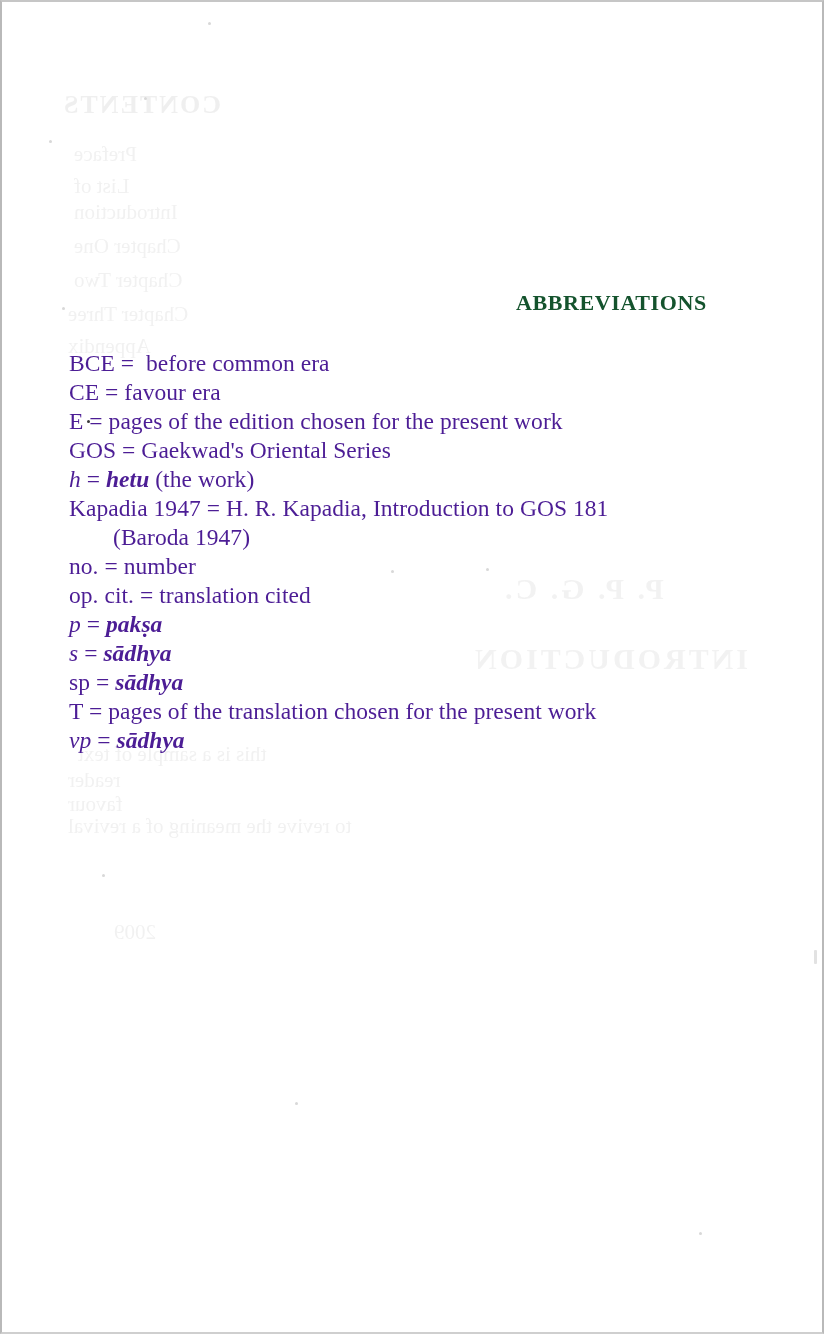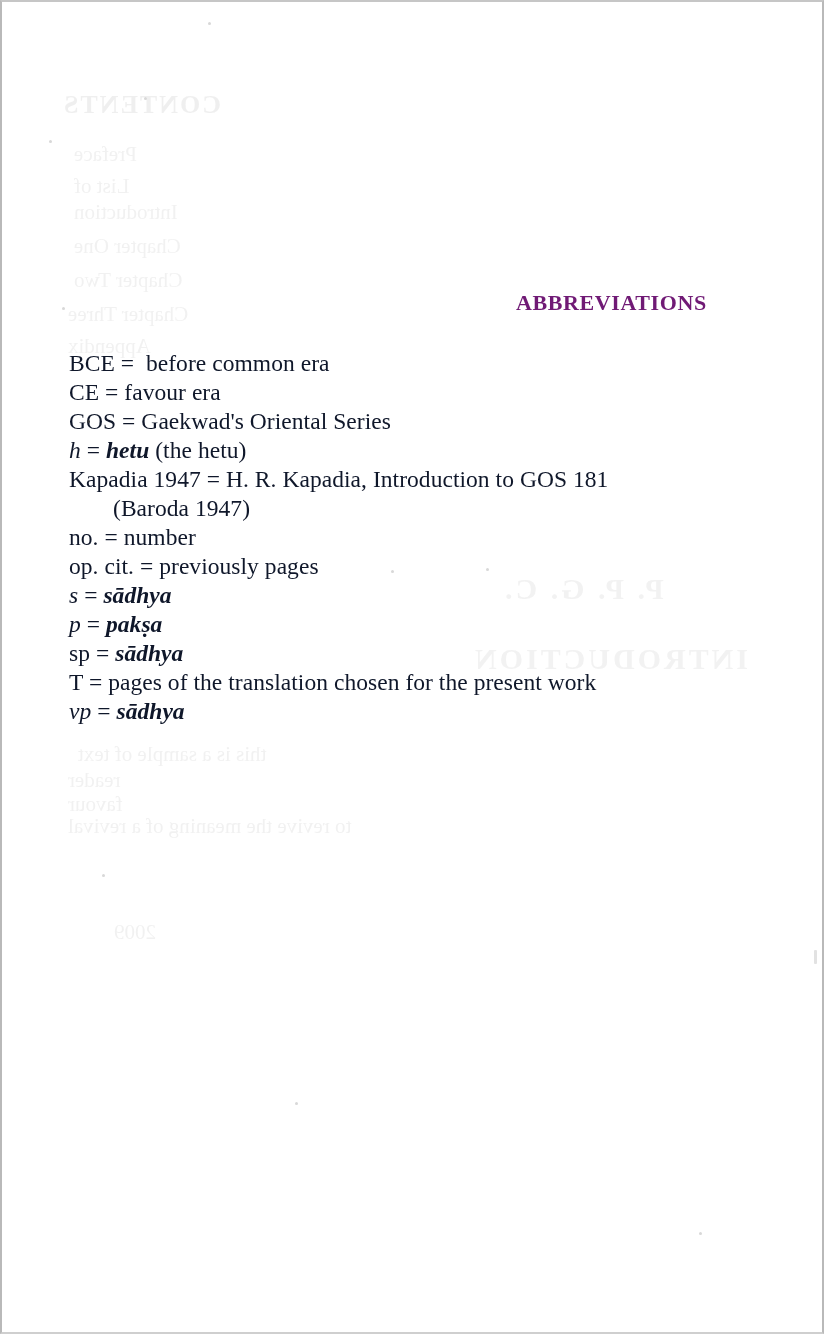--- a/index.html
+++ b/index.html
@@ -70,35 +70,35 @@
     z-index: 2;
   }
 
   .page-heading {
     position: absolute;
     left: 514px;
     top: 288px;
     font-size: 22px;
     font-weight: bold;
     letter-spacing: 0.6px;
-    color: #701a75;
+    color: #14532d;
     white-space: nowrap;
   }
 
   .abbr-list {
     position: absolute;
     left: 67px;
     top: 347px;
     width: 700px;
   }
 
   .abbr-line {
     font-size: 23.5px;
     line-height: 29px;
-    color: #0f172a;
+    color: #4c1d95;
     white-space: nowrap;
     letter-spacing: 0.05px;
   }
   .abbr-line.indented {
     padding-left: 44px;
   }
   .term {
     font-style: normal;
   }
   .term.ital {
@@ -159,28 +159,29 @@
   <div class="speck" style="left:812px;top:948px;width:3px;height:14px;border-radius:1px;background:#e2e2e2;"></div>
   <div class="speck" style="left:697px;top:1230px;width:3px;height:3px;"></div>
 
   <div class="content">
 
     <div class="page-heading">ABBREVIATIONS</div>
 
     <div class="abbr-list" id="abbr-list">
         <div class="abbr-line"><span class="term">BCE</span><span> </span><span class="eq">=</span><span>&nbsp; </span><span class="def">before common era</span></div>
         <div class="abbr-line"><span class="term">CE</span><span> </span><span class="eq">=</span><span> </span><span class="def">favour era</span></div>
+        <div class="abbr-line"><span class="term">E</span><span> </span><span class="eq">=</span><span> </span><span class="def">pages of the edition chosen for the present work</span></div>
         <div class="abbr-line"><span class="term">GOS</span><span> </span><span class="eq">=</span><span> </span><span class="def">Gaekwad's Oriental Series</span></div>
-        <div class="abbr-line"><span class="term ital">h</span><span> </span><span class="eq">=</span><span> </span><span class="def ital">hetu</span><span class="def"> (the hetu)</span></div>
+        <div class="abbr-line"><span class="term ital">h</span><span> </span><span class="eq">=</span><span> </span><span class="def ital">hetu</span><span class="def"> (the work)</span></div>
         <div class="abbr-line"><span class="term">Kapadia 1947</span><span> </span><span class="eq">=</span><span> </span><span class="def">H. R. Kapadia, Introduction to GOS 181</span></div>
         <div class="abbr-line indented"><span class="def">(Baroda 1947)</span></div>
         <div class="abbr-line"><span class="term">no.</span><span> </span><span class="eq">=</span><span> </span><span class="def">number</span></div>
-        <div class="abbr-line"><span class="term">op. cit.</span><span> </span><span class="eq">=</span><span> </span><span class="def">previously pages</span></div>
+        <div class="abbr-line"><span class="term">op. cit.</span><span> </span><span class="eq">=</span><span> </span><span class="def">translation cited</span></div>
+        <div class="abbr-line"><span class="term ital">p</span><span> </span><span class="eq">=</span><span> </span><span class="def ital">pakṣa</span></div>
         <div class="abbr-line"><span class="term ital">s</span><span> </span><span class="eq">=</span><span> </span><span class="def ital">sādhya</span></div>
-        <div class="abbr-line"><span class="term ital">p</span><span> </span><span class="eq">=</span><span> </span><span class="def ital">pakṣa</span></div>
         <div class="abbr-line"><span class="term">sp</span><span> </span><span class="eq">=</span><span> </span><span class="def ital">sādhya</span></div>
         <div class="abbr-line"><span class="term">T</span><span> </span><span class="eq">=</span><span> </span><span class="def">pages of the translation chosen for the present work</span></div>
         <div class="abbr-line"><span class="term ital">vp</span><span> </span><span class="eq">=</span><span> </span><span class="def ital">sādhya</span></div>
       </div>
 
     <div class="artifact-dot"></div>
 
   </div>
 </div>
 

